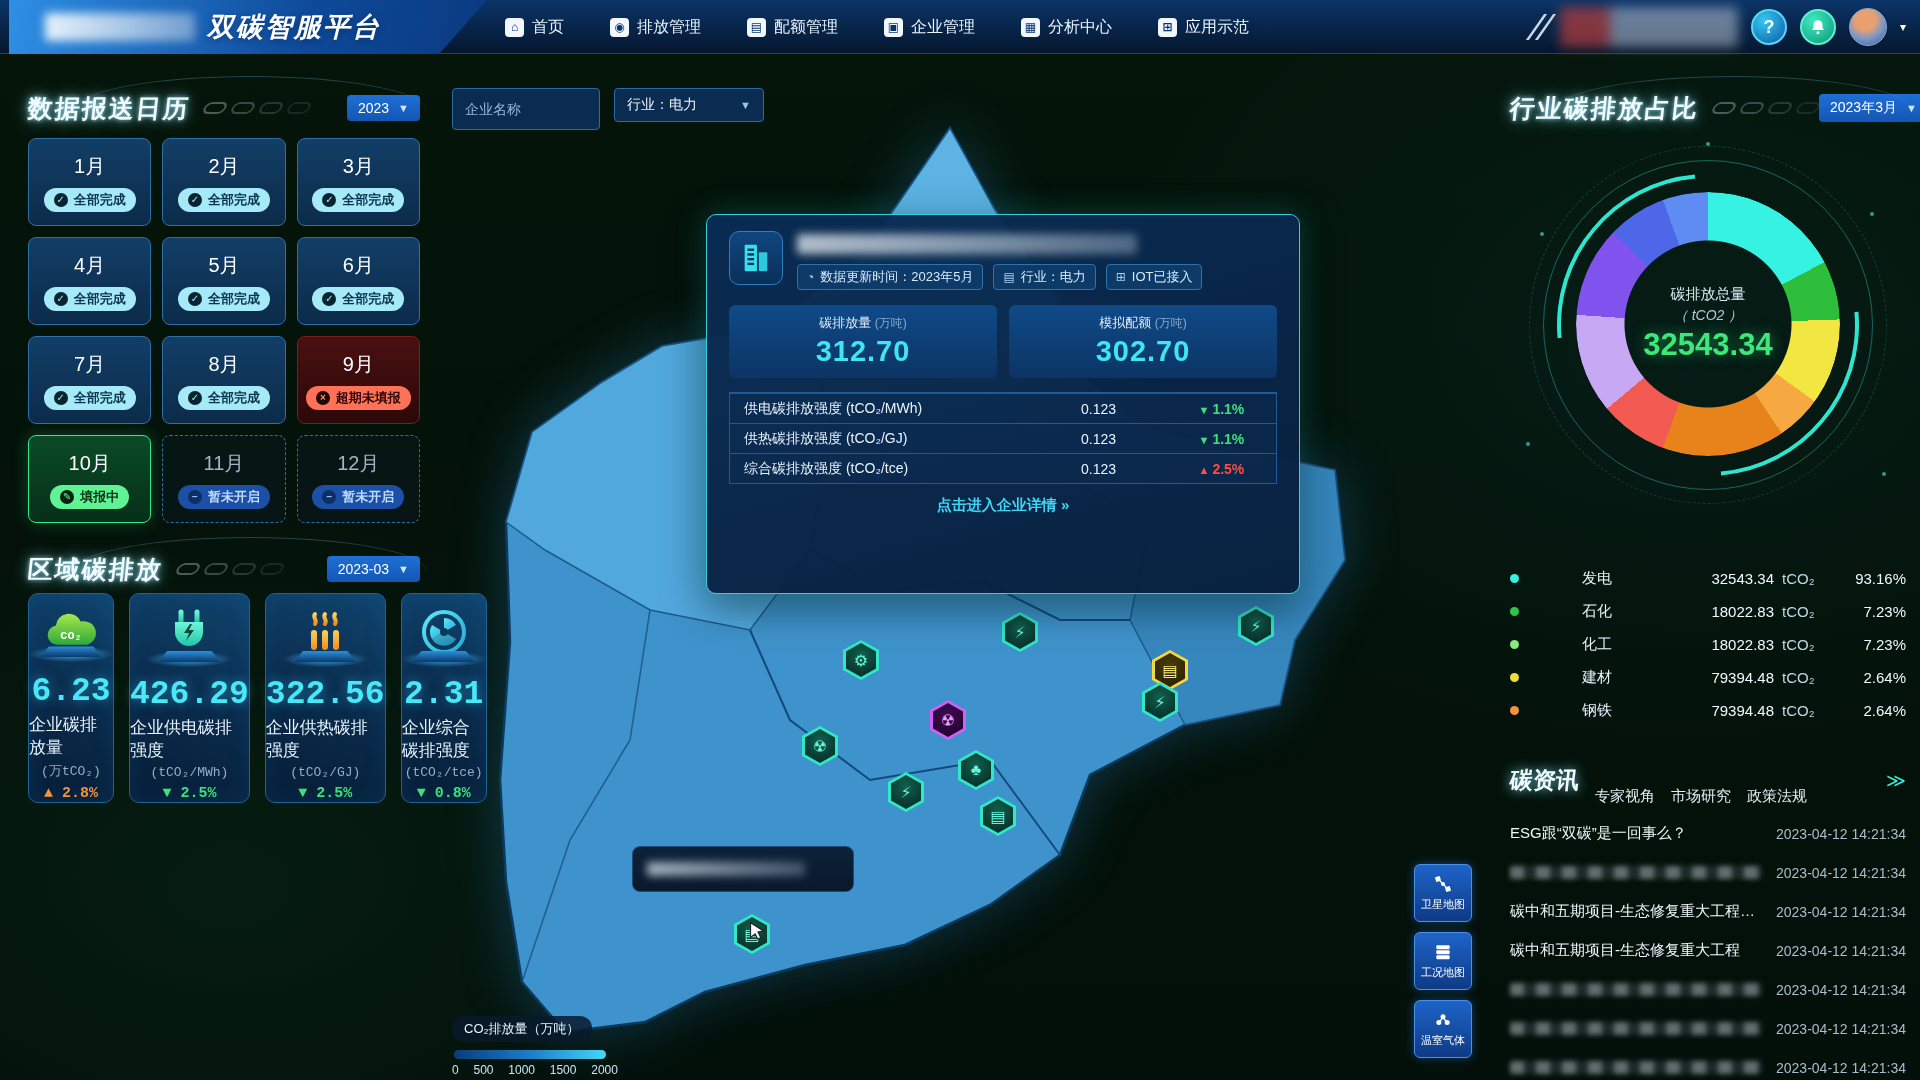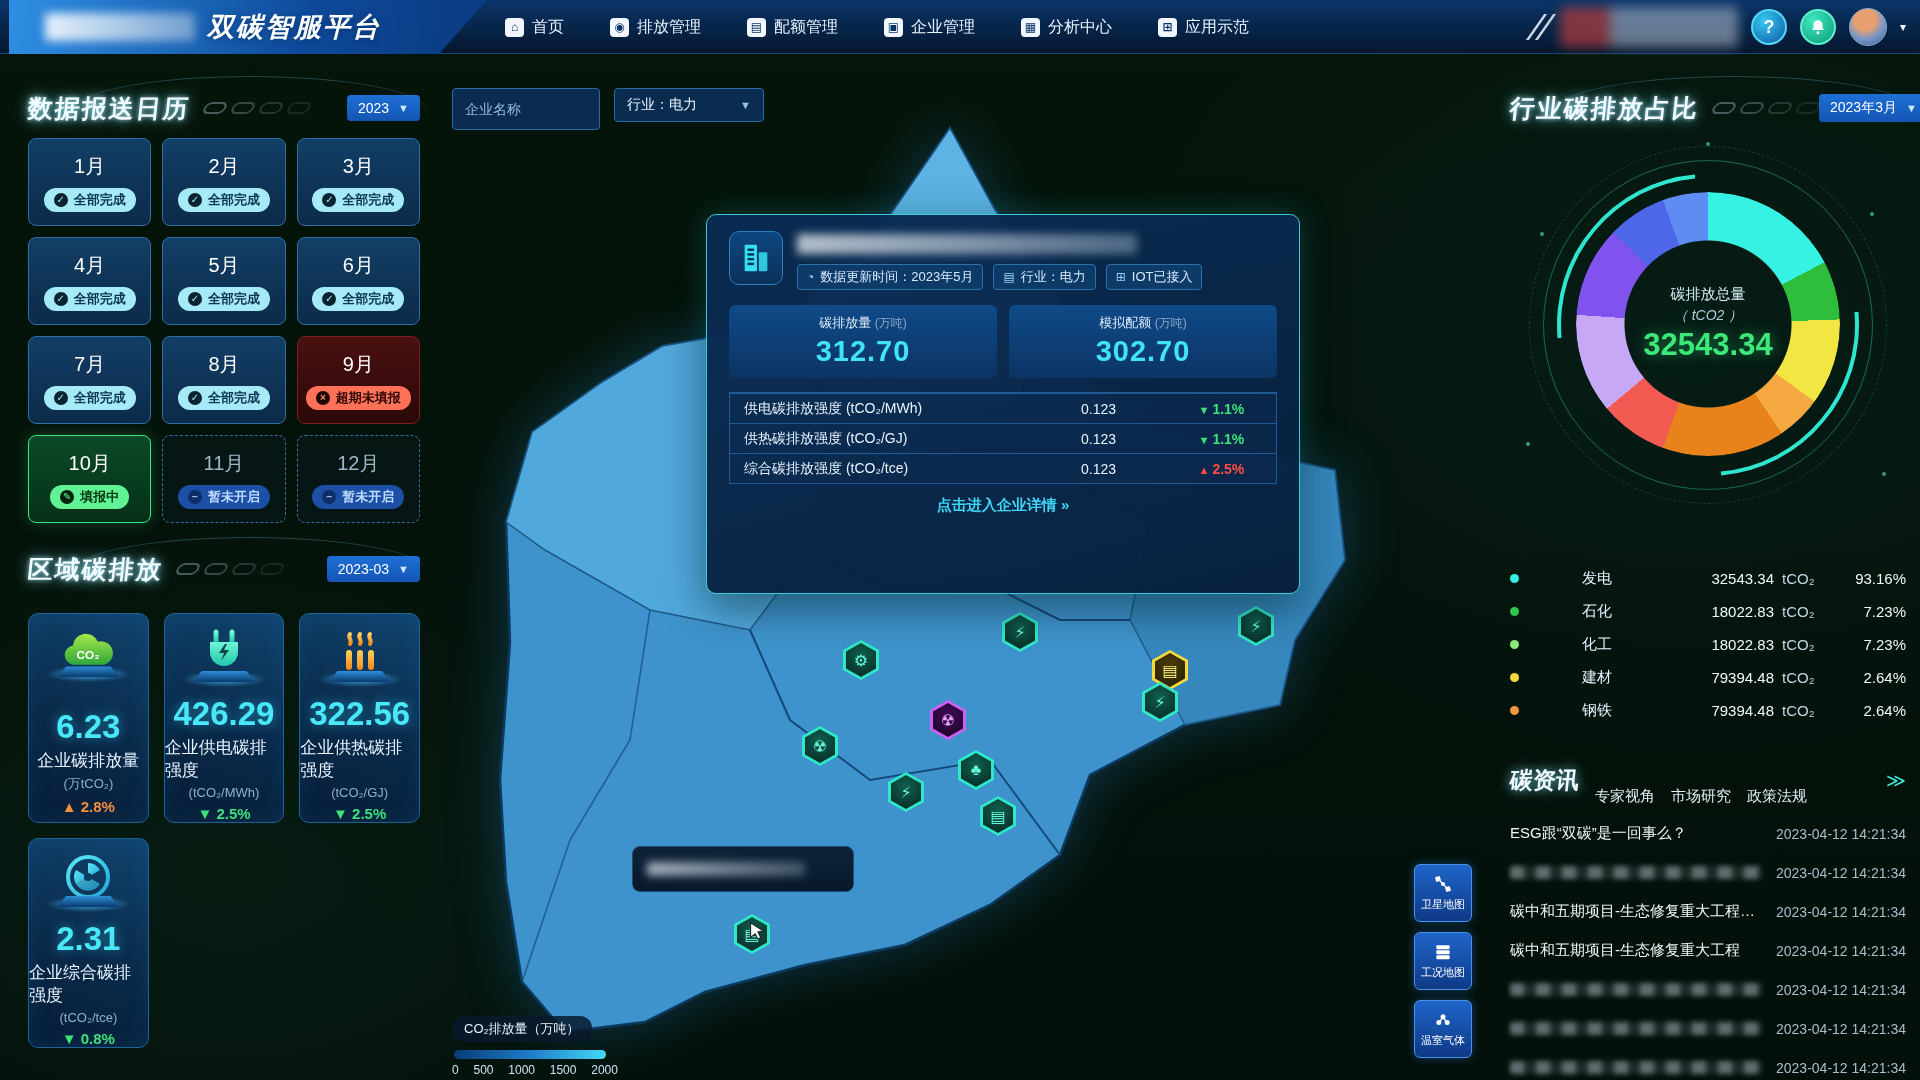--- a/index.html
+++ b/index.html
@@ -69,21 +69,21 @@
   .m-card.done .m-badge-ico { background:#082430; color:#A6E9F7; }
   .m-card.overdue .m-badge { background:#FF7258; color:#2E0505; }
   .m-card.overdue .m-badge-ico { background:#1E0404; color:#FF8A70; }
   .m-card.active .m-badge { background:#62F296; color:#06350F; }
   .m-card.active .m-badge-ico { background:#04230A; color:#62F296; }
   .m-card.pending .m-badge { background:#1C4FA6; color:#BFDBFF; }
   .m-card.pending .m-badge-ico { background:#0E2E66; color:#9FC4FF; }
 
   
   .panel-header2 { margin-top:26px; }
-  .stat-grid { display:grid; grid-template-columns:1fr 1fr 1fr; gap:15px; margin-top:24px; }
+  .stat-grid { display:grid; grid-template-columns:1fr 1fr 1fr 1fr; gap:15px; margin-top:4px;font-family:Liberation Mono, monospace; }
   .stat-card { height:210px; border-radius:10px; border:1px solid #1E6296; display:flex; flex-direction:column;
     align-items:center; padding-top:12px; background:linear-gradient(200deg,#10446E 0%,#0A2A4A 55%,#071D36 100%);
     box-shadow:inset 0 0 22px rgba(20,120,200,.15); }
   .stat-ico-wrap { height:80px; display:flex; flex-direction:column; align-items:center; }
   .pedestal { width:84px; height:16px; margin-top:-7px;
     background:radial-gradient(ellipse at center,rgba(70,190,255,.85),rgba(20,80,160,0) 72%); position:relative; }
   .pedestal::before { content:""; position:absolute; left:11px; top:0; width:62px; height:11px;
     clip-path:polygon(14% 0,86% 0,100% 100%,0 100%); background:linear-gradient(180deg,#2E8FD8,#0A3A6E); }
   .stat-value { font-size:33px; font-weight:bold; color:#48E8F8; text-shadow:0 0 12px rgba(60,220,255,.5); margin-top:2px; }
   .stat-label { font-size:17px; color:#E8F4FF; margin-top:3px; }

